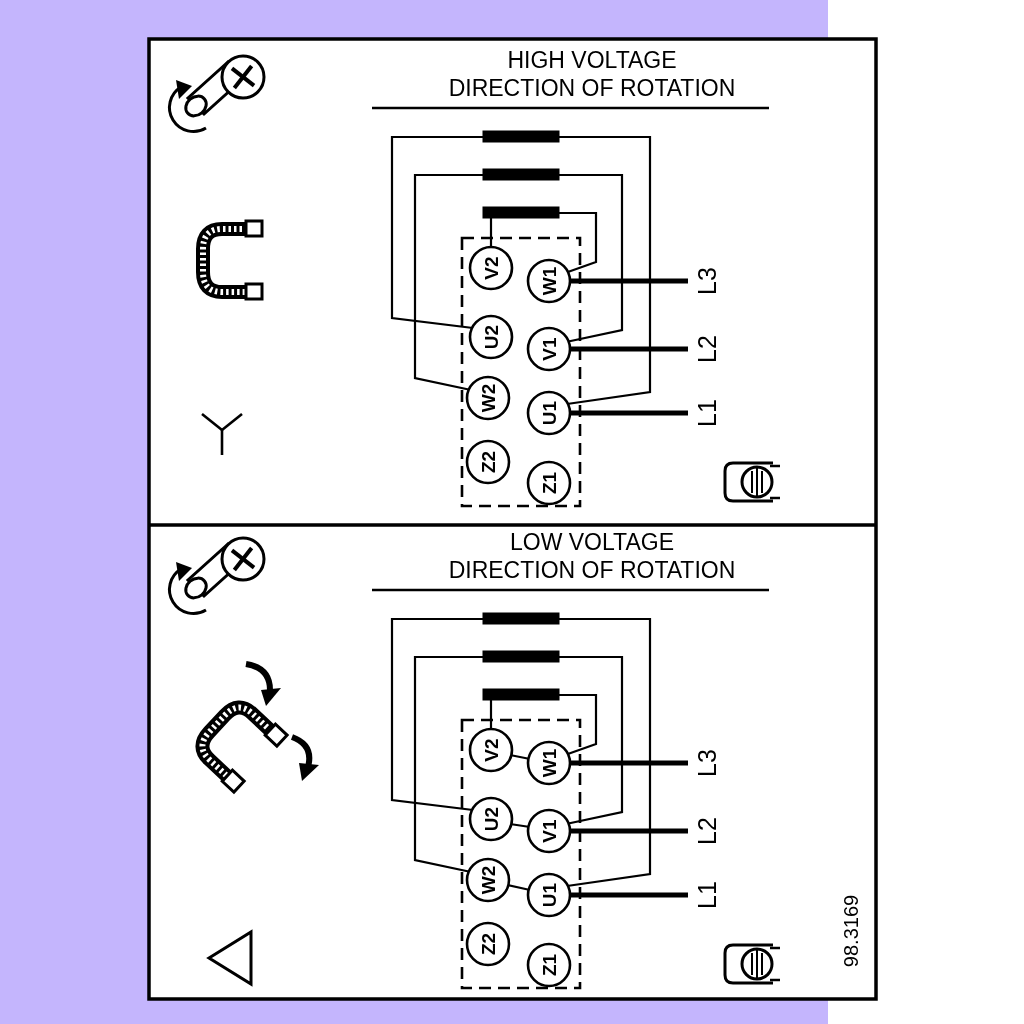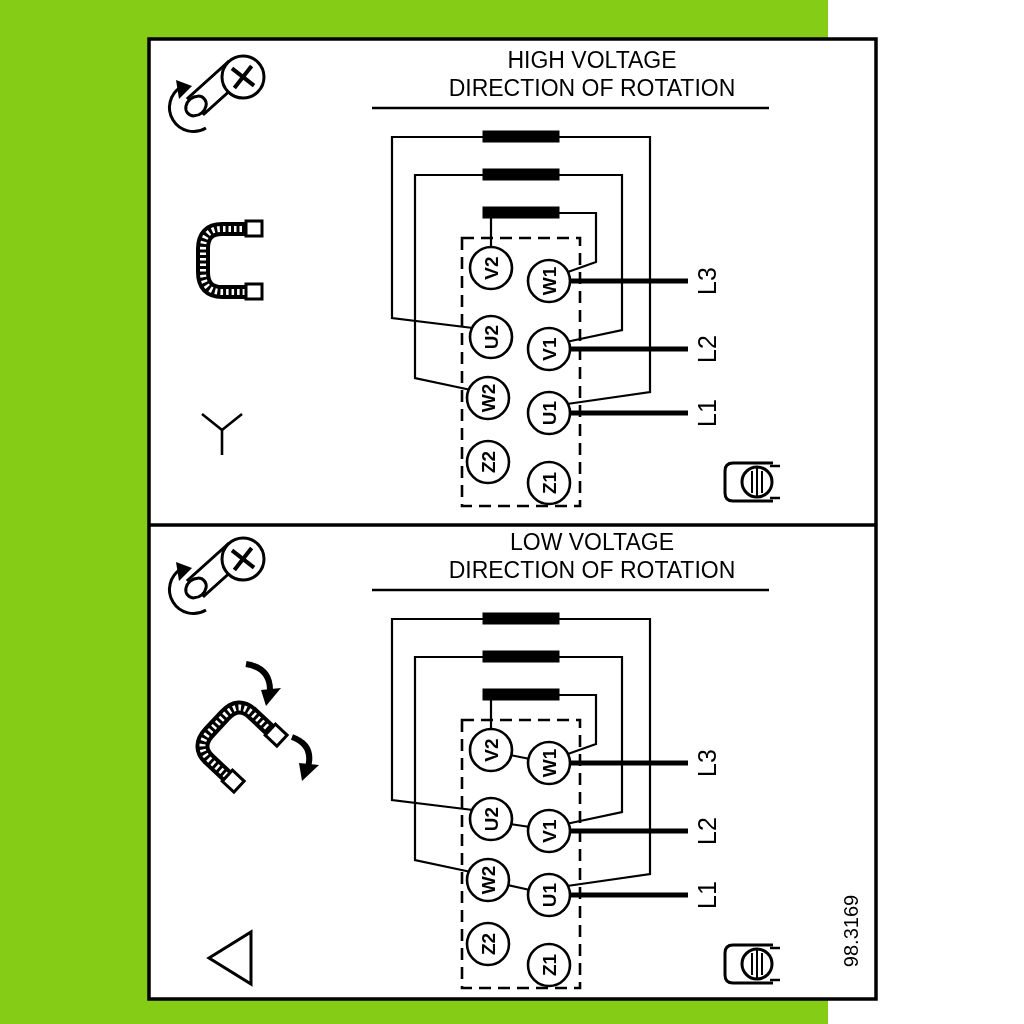--- a/index.html
+++ b/index.html
@@ -1,16 +1,16 @@
 <!DOCTYPE html>
 <html><head>
 <meta charset="utf-8">
 <style>
   html,body{margin:0;padding:0;background:#fff;width:1024px;height:1024px;}
-  .stage{position:relative;width:828px;height:1024px;background:#84cc16;}
+  .stage{position:relative;width:828px;height:1024px;background:#c4b5fd;}
   svg{position:absolute;left:0;top:0;}
   .frame{fill:#fff;stroke:#000;stroke-width:3.5;}
   .divider{stroke:#000;stroke-width:3.5;}
   .title{font:400 23px "Liberation Sans",sans-serif;fill:#000;text-anchor:middle;}
   .underline{stroke:#000;stroke-width:2.6;}
   .tbox{fill:none;stroke:#000;stroke-width:2.6;stroke-dasharray:12 7;}
   .term{fill:#fff;stroke:#000;stroke-width:2.6;}
   .tlabel{font:600 19px "Liberation Sans",sans-serif;fill:#000;text-anchor:middle;dominant-baseline:central;}
   .bar{fill:#000;stroke:#000;stroke-width:1;}
   .wire{fill:none;stroke:#000;stroke-width:2.2;}

